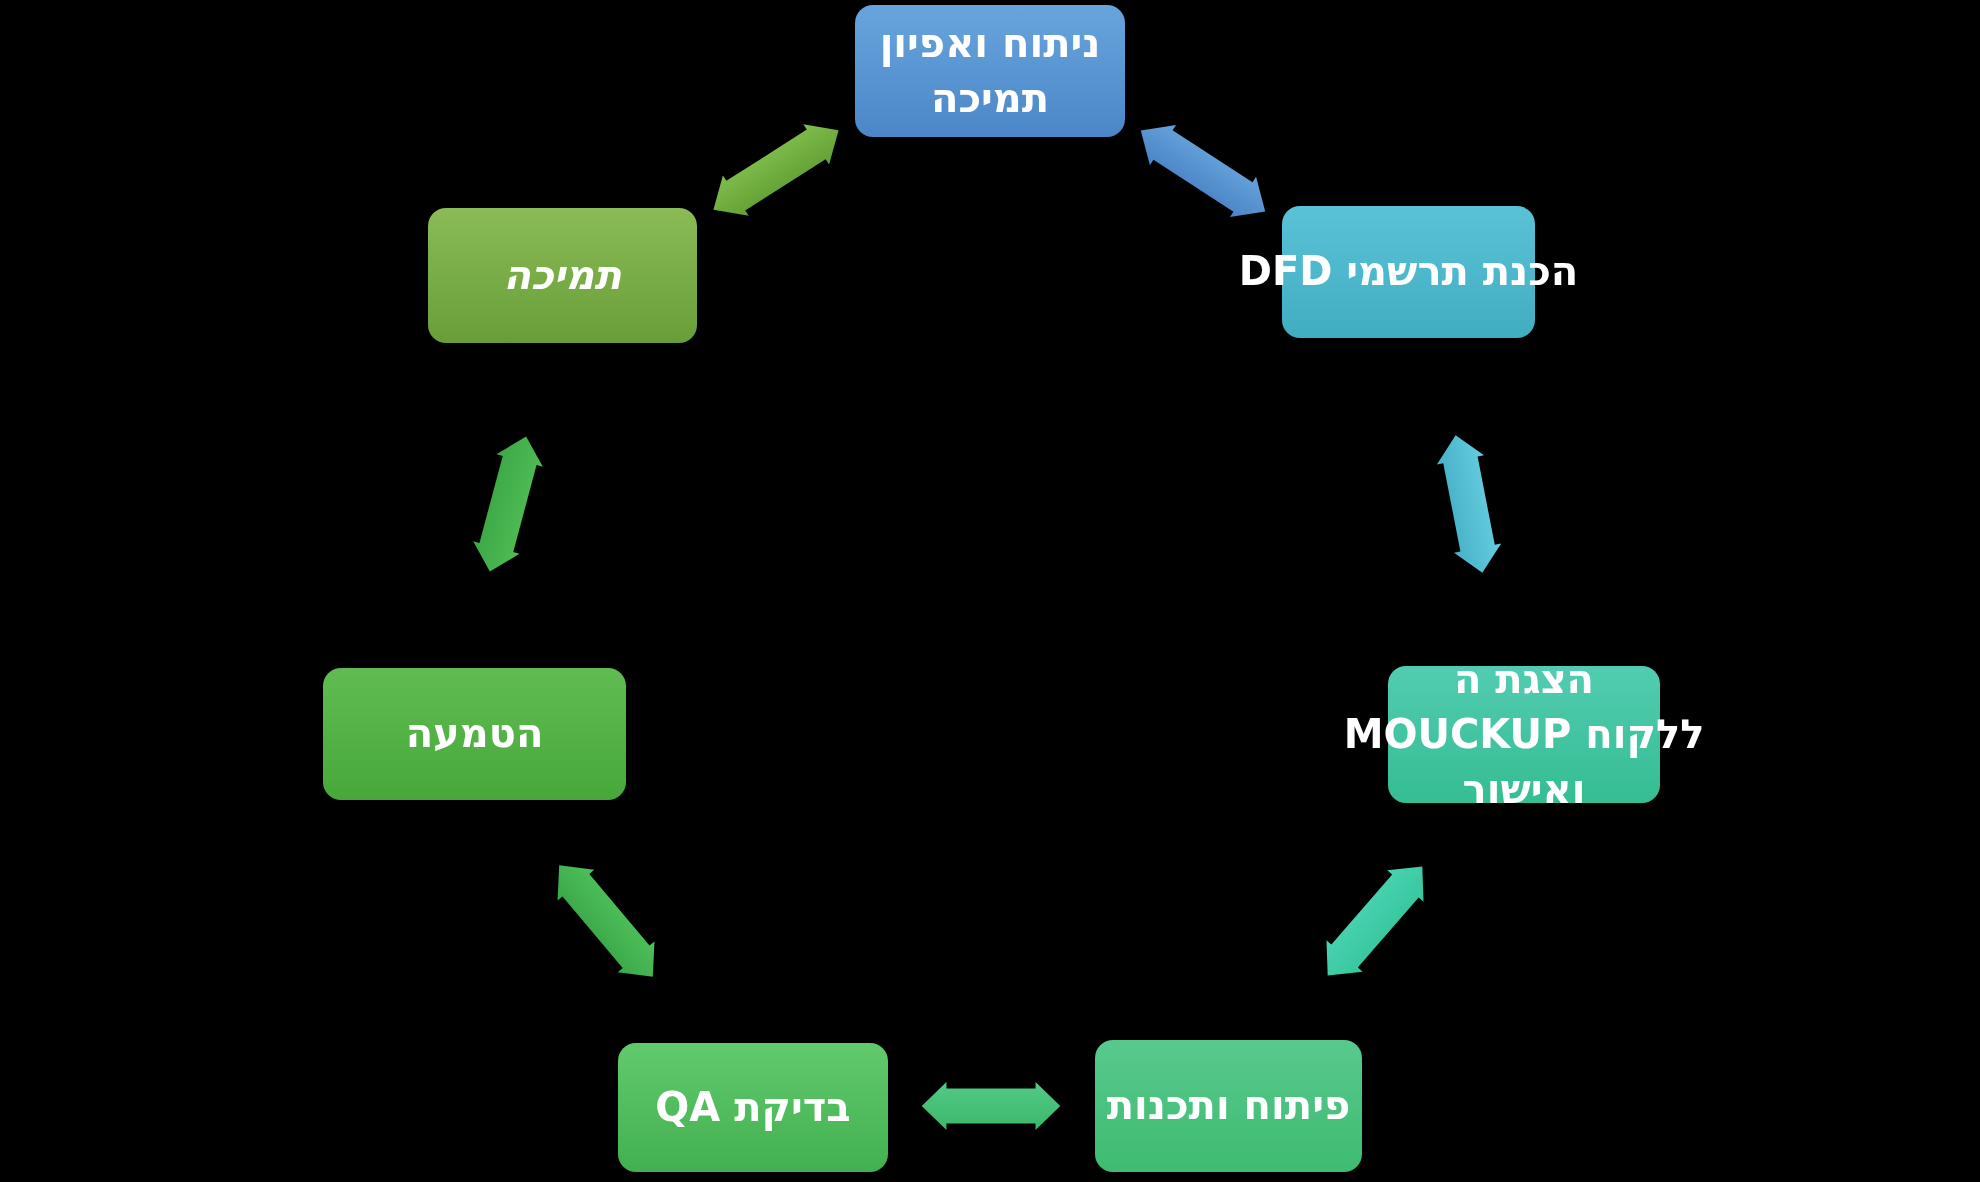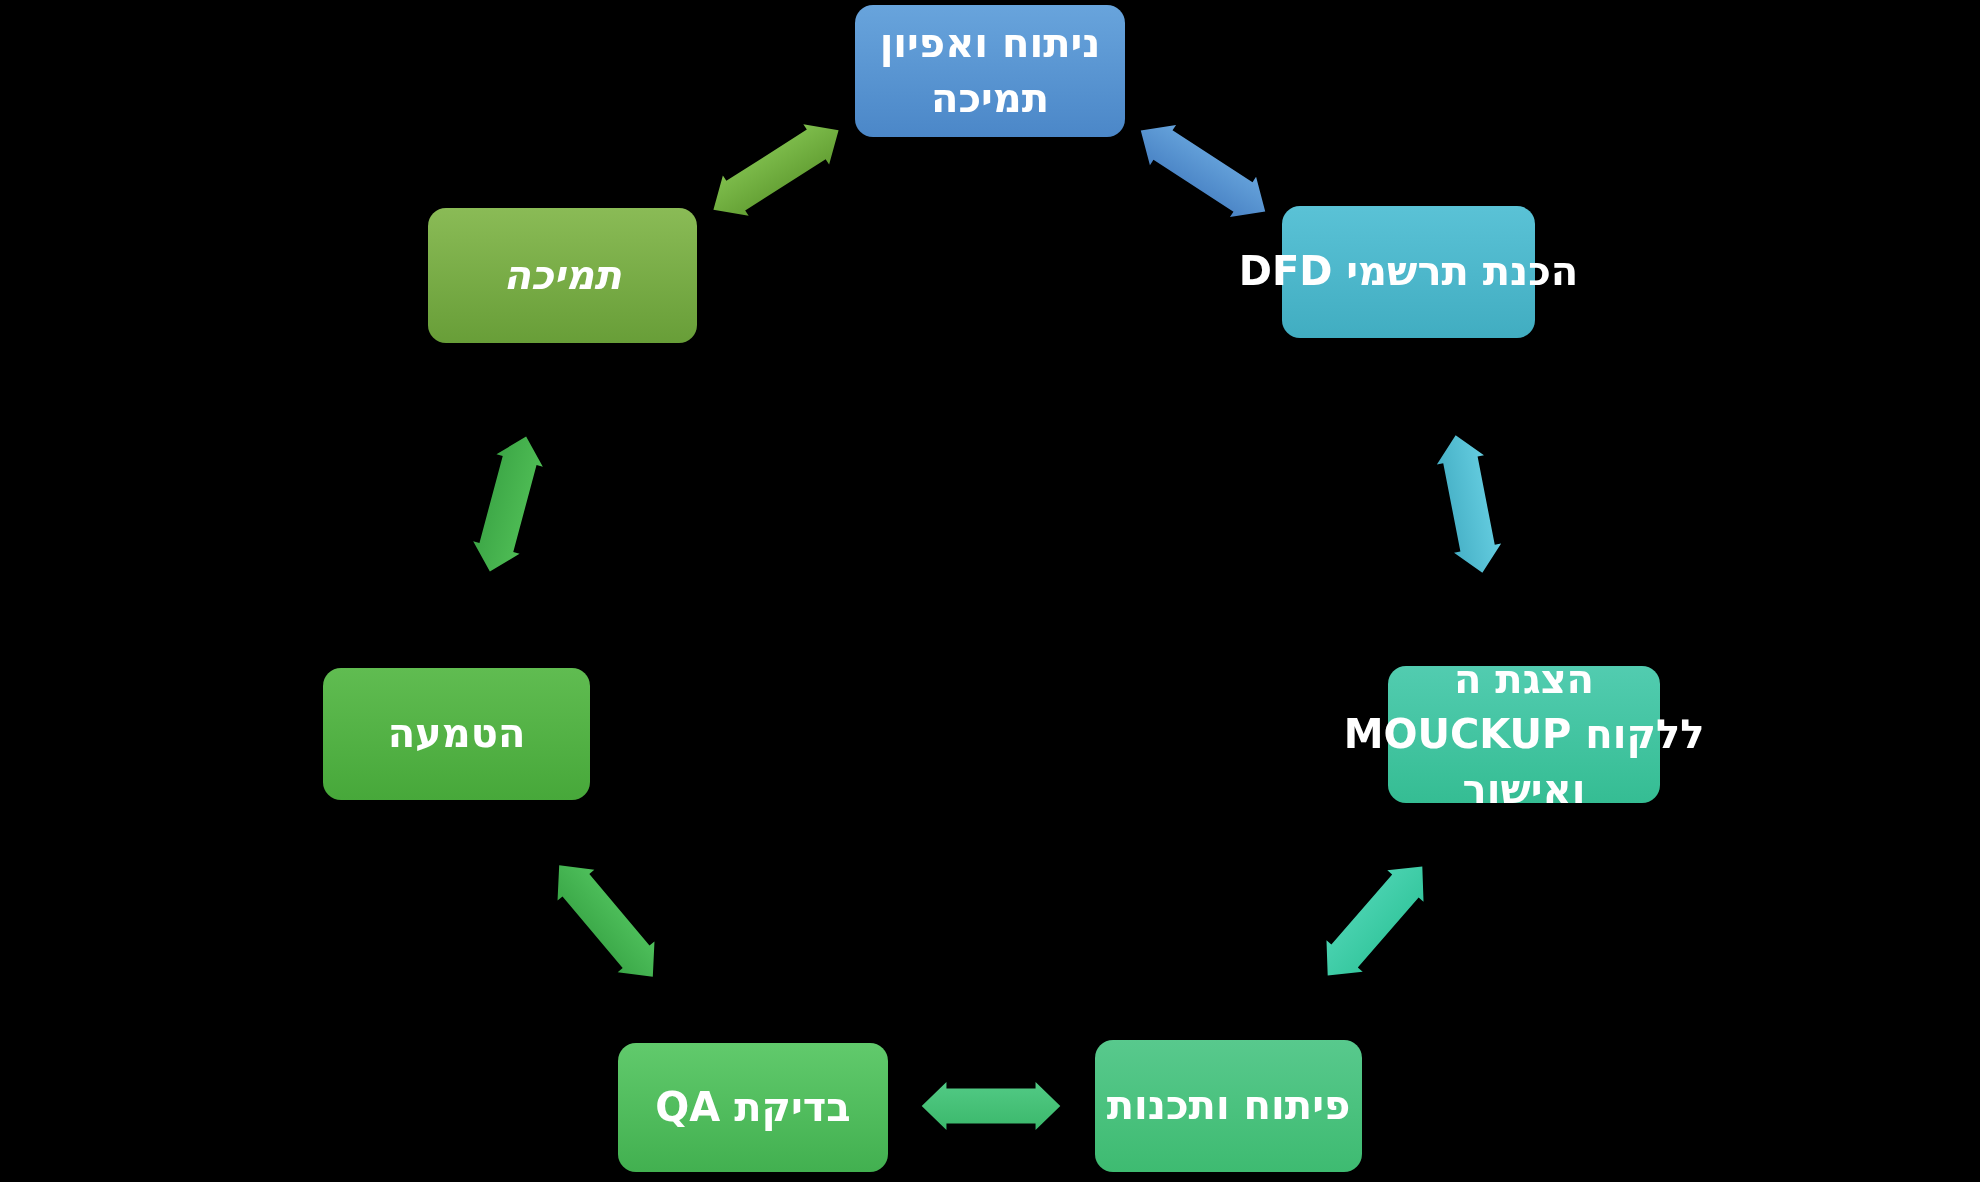--- a/index.html
+++ b/index.html
@@ -46,21 +46,21 @@
   .node-needs-analysis { left: 855px;  top: 5px;    width: 270px; height: 132px;
     background: linear-gradient(180deg, #68a4dc 0%, #4b87c8 100%); }
   .node-dfd            { left: 1282px; top: 206px;  width: 253px; height: 132px;
     background: linear-gradient(180deg, #5ac2d6 0%, #41adc1 100%); }
   .node-mockup         { left: 1388px; top: 666px;  width: 272px; height: 137px;
     background: linear-gradient(180deg, #52ccb0 0%, #35bd93 100%); }
   .node-development    { left: 1095px; top: 1040px; width: 267px; height: 132px;
     background: linear-gradient(180deg, #58c98d 0%, #3ebb71 100%); }
   .node-qa             { left: 618px;  top: 1043px; width: 270px; height: 129px;
     background: linear-gradient(180deg, #61ca6c 0%, #42b050 100%); }
-  .node-implementation { left: 323px;  top: 668px;  width: 267px; height: 132px;
+  .node-implementation { left: 323px;  top: 668px;  width: 303px; height: 132px;
     background: linear-gradient(180deg, #60bc51 0%, #47a83a 100%); }
   .node-support        { left: 428px;  top: 208px;  width: 269px; height: 135px;
     background: linear-gradient(180deg, #8abb56 0%, #689e38 100%); font-style: italic; }
 </style>
 </head>
 <body>
 
 <div class="canvas">
 
   <svg class="connector-layer" viewBox="0 0 1980 1182" xmlns="http://www.w3.org/2000/svg" aria-hidden="true">

